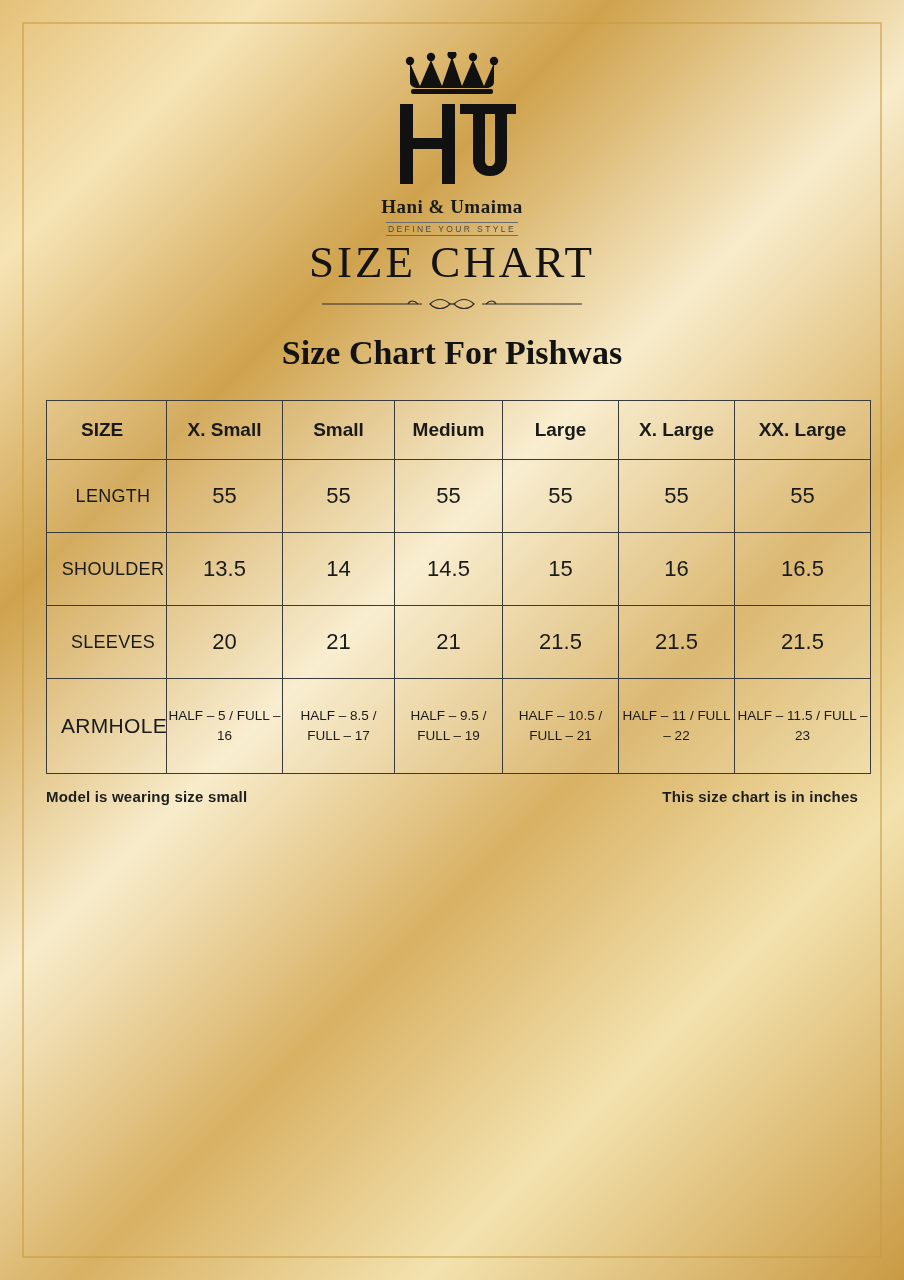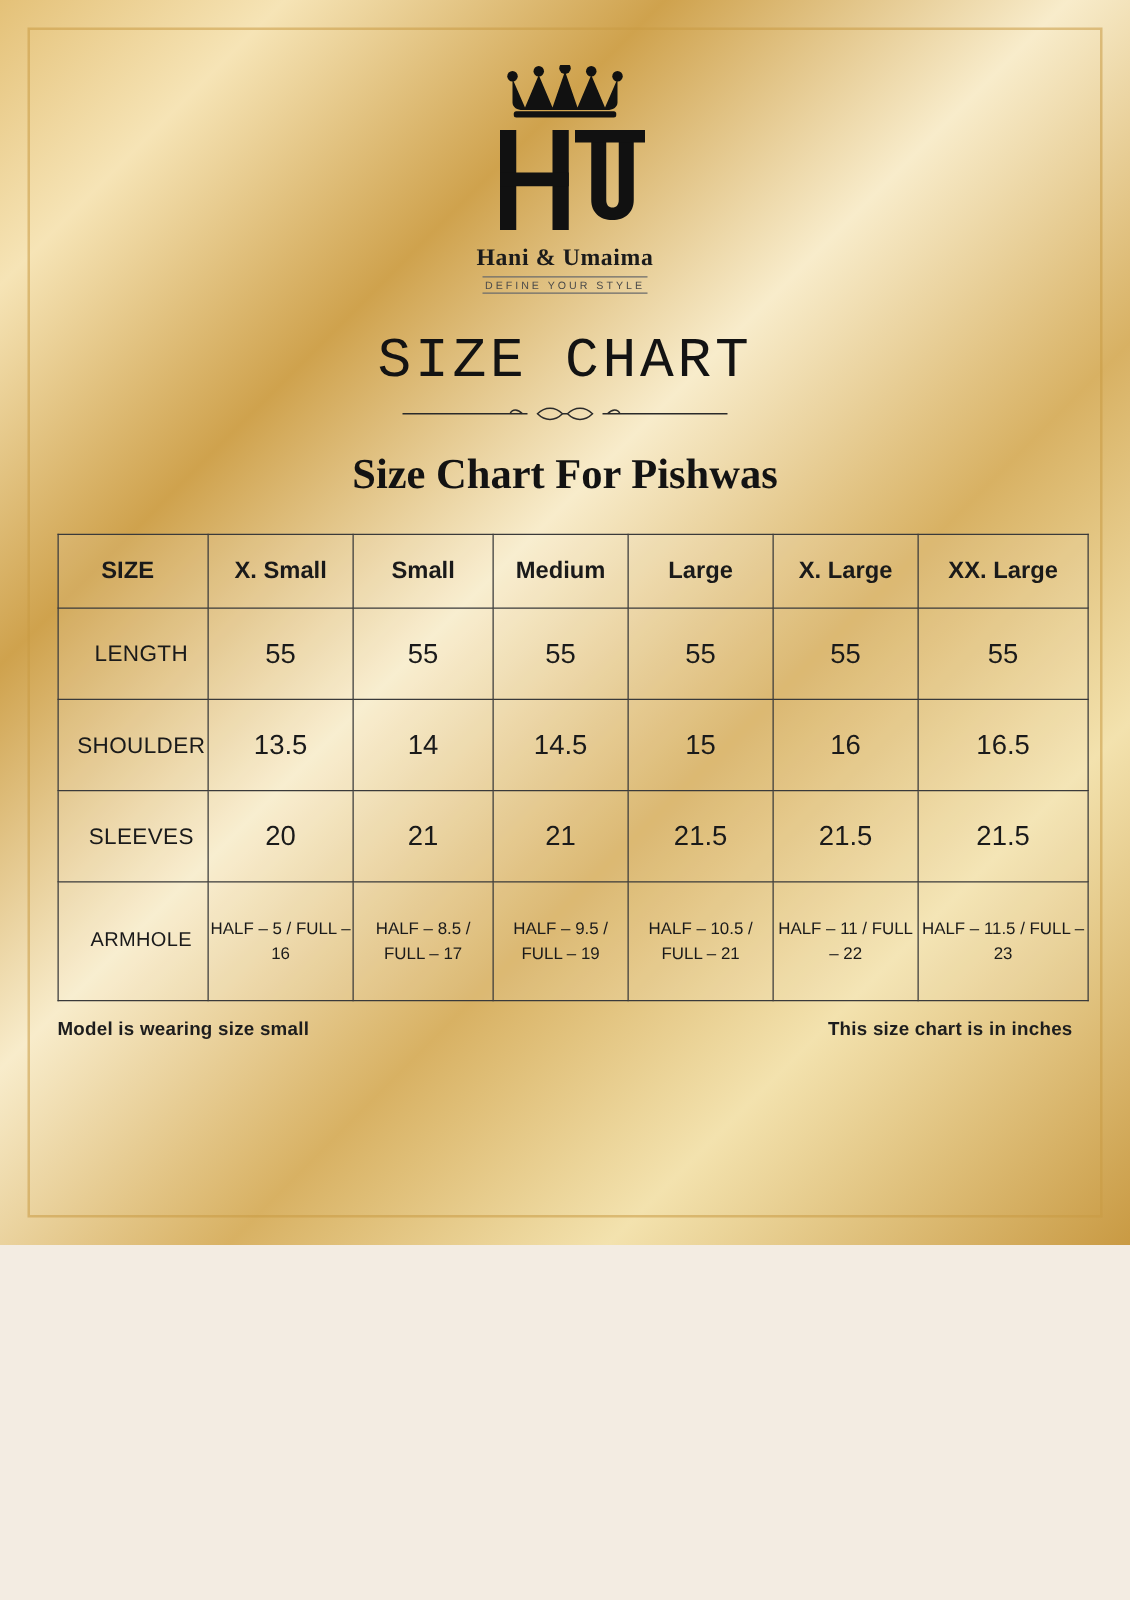--- a/index.html
+++ b/index.html
@@ -10,21 +10,21 @@
     width: 904px;
     height: 1280px;
     font-family: "Liberation Sans", sans-serif;
     background: #f3ece2;
     overflow: hidden;
   }
 
   .page {
     position: relative;
     width: 904px;
-    height: 996px;
+    height: 1280px;
     background:
       radial-gradient(ellipse at 50% 40%, #f7f2ea 0%, #f1e9dd 55%, #eadfce 100%);
     box-sizing: border-box;
     overflow: hidden;
   }
 
   
   .texture {
     position: absolute;
     inset: 0;
@@ -92,25 +92,24 @@
     color: #4a4a4a;
     margin-top: 3px;
     border-top: 1px solid #6b6b6b;
     border-bottom: 1px solid #6b6b6b;
     display: inline-block;
     padding: 1px 2px;
   }
 
   .title {
     text-align: center;
-    font-family: Liberation Mono, monospace;
+    font-family: Liberation Serif, serif;
     font-size: 45px;
     letter-spacing: 3px;
     color: #131313;
-    margin-top: 28px;
     font-weight: 400;
   }
   .title-divider {
     display: block;
     margin: 6px auto 0 auto;
   }
   .subtitle {
     text-align: center;
     font-family: "Liberation Serif", serif;
     font-size: 34px;
@@ -155,21 +154,21 @@
     font-size: 18px;
     font-weight: 500;
     letter-spacing: 0.3px;
   }
   table.size-table tbody tr.armhole-row td {
     height: 92px;
     font-size: 13.5px;
     line-height: 1.45;
   }
   table.size-table tbody tr.armhole-row td.row-label {
-    font-size: 16px;
+    font-size: 21px;
   }
 
   
   col.c0 { width: 120px; }
   col.c1 { width: 116px; }
   col.c2 { width: 112px; }
   col.c3 { width: 108px; }
   col.c4 { width: 116px; }
   col.c5 { width: 116px; }
   col.c6 { width: 136px; }

